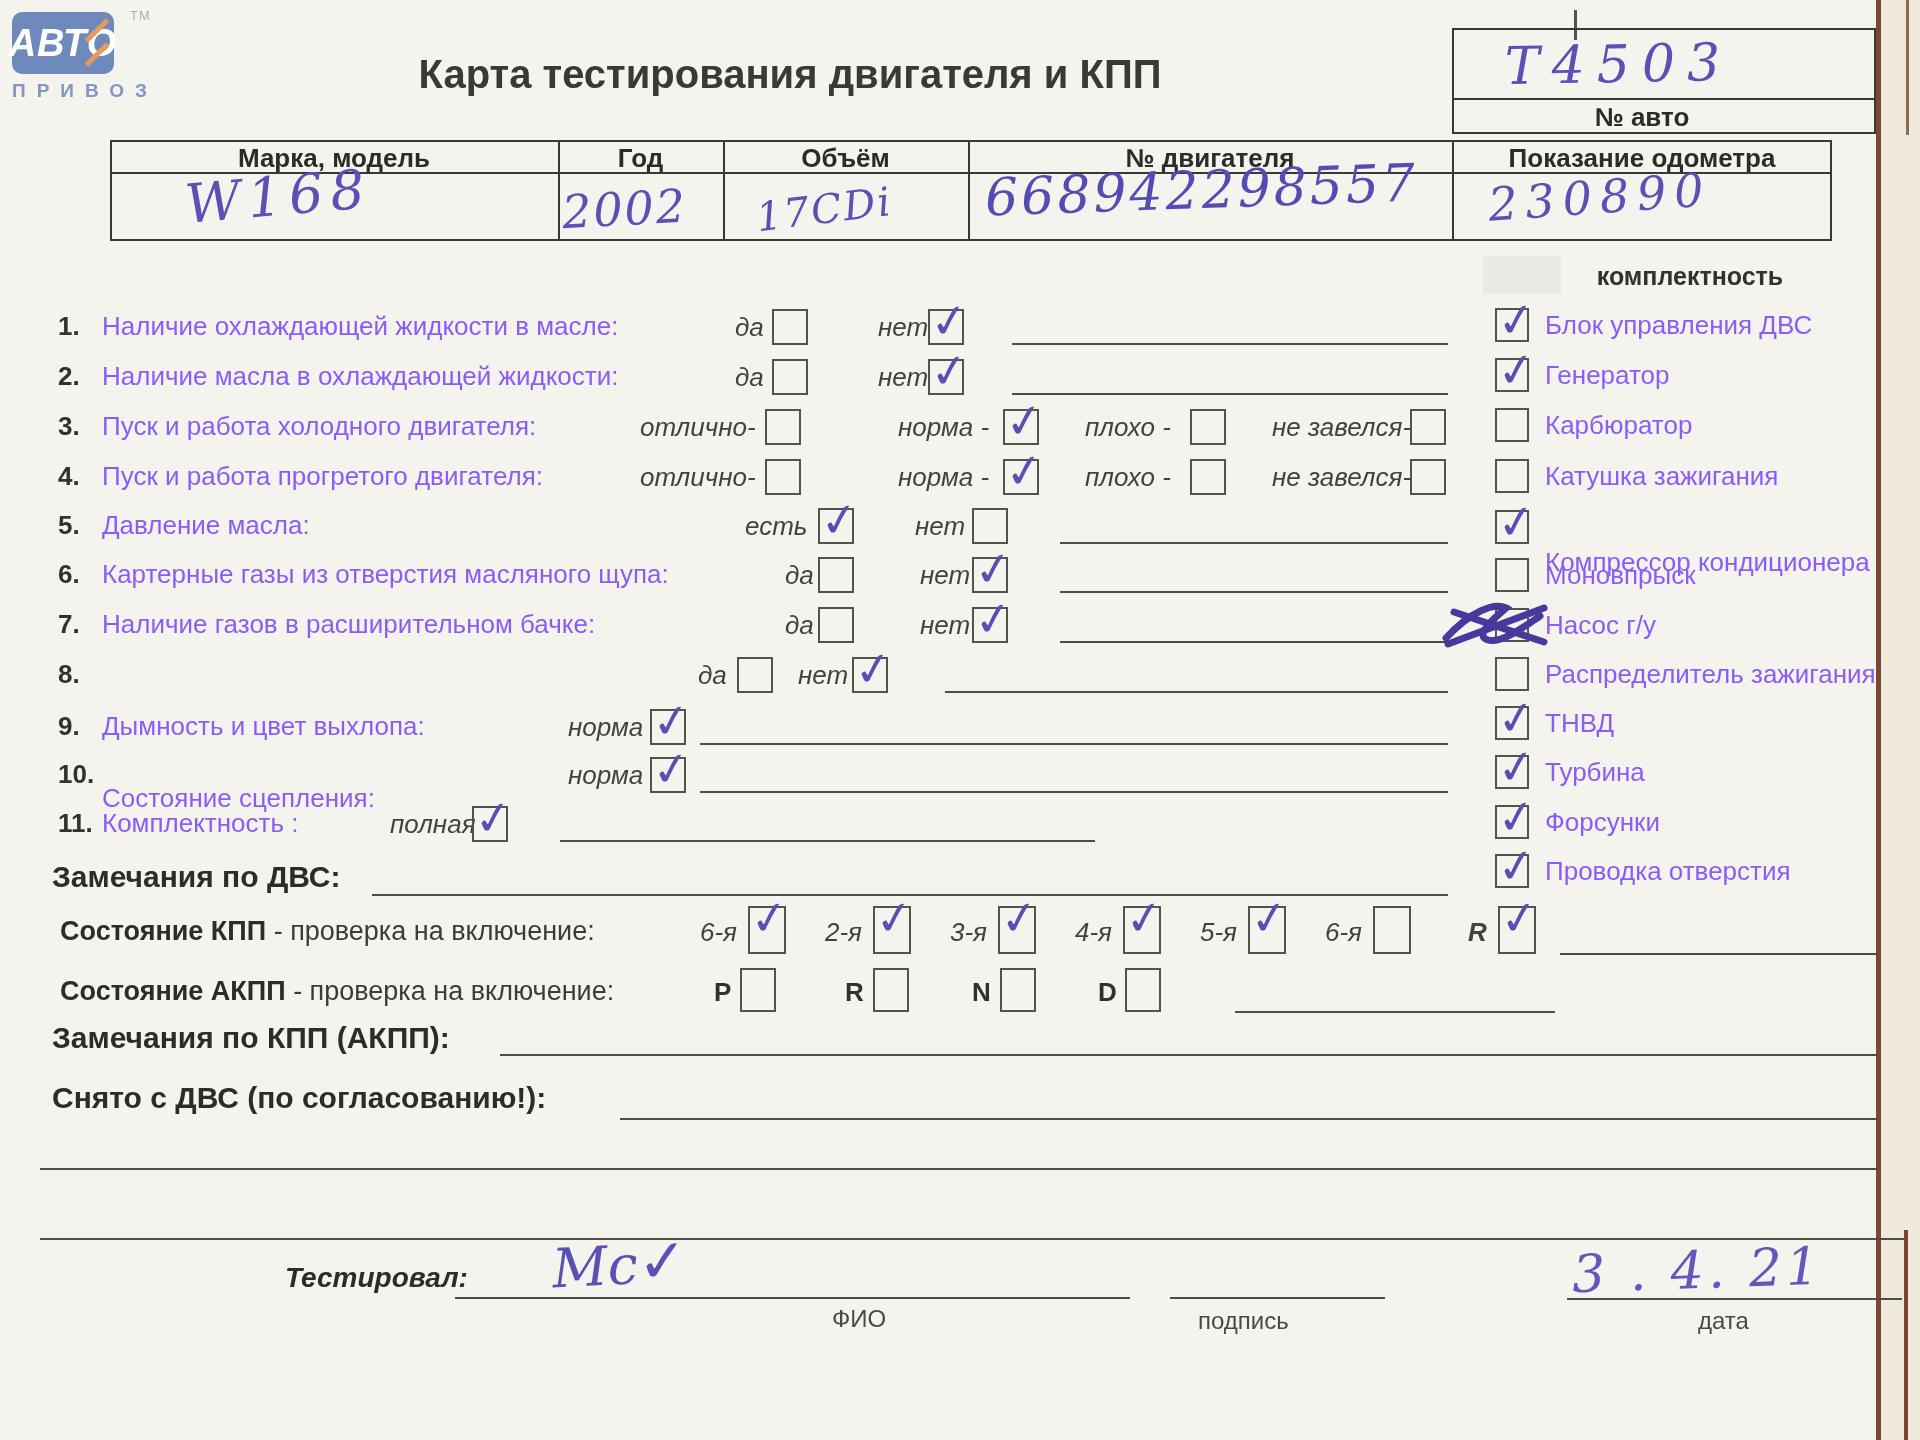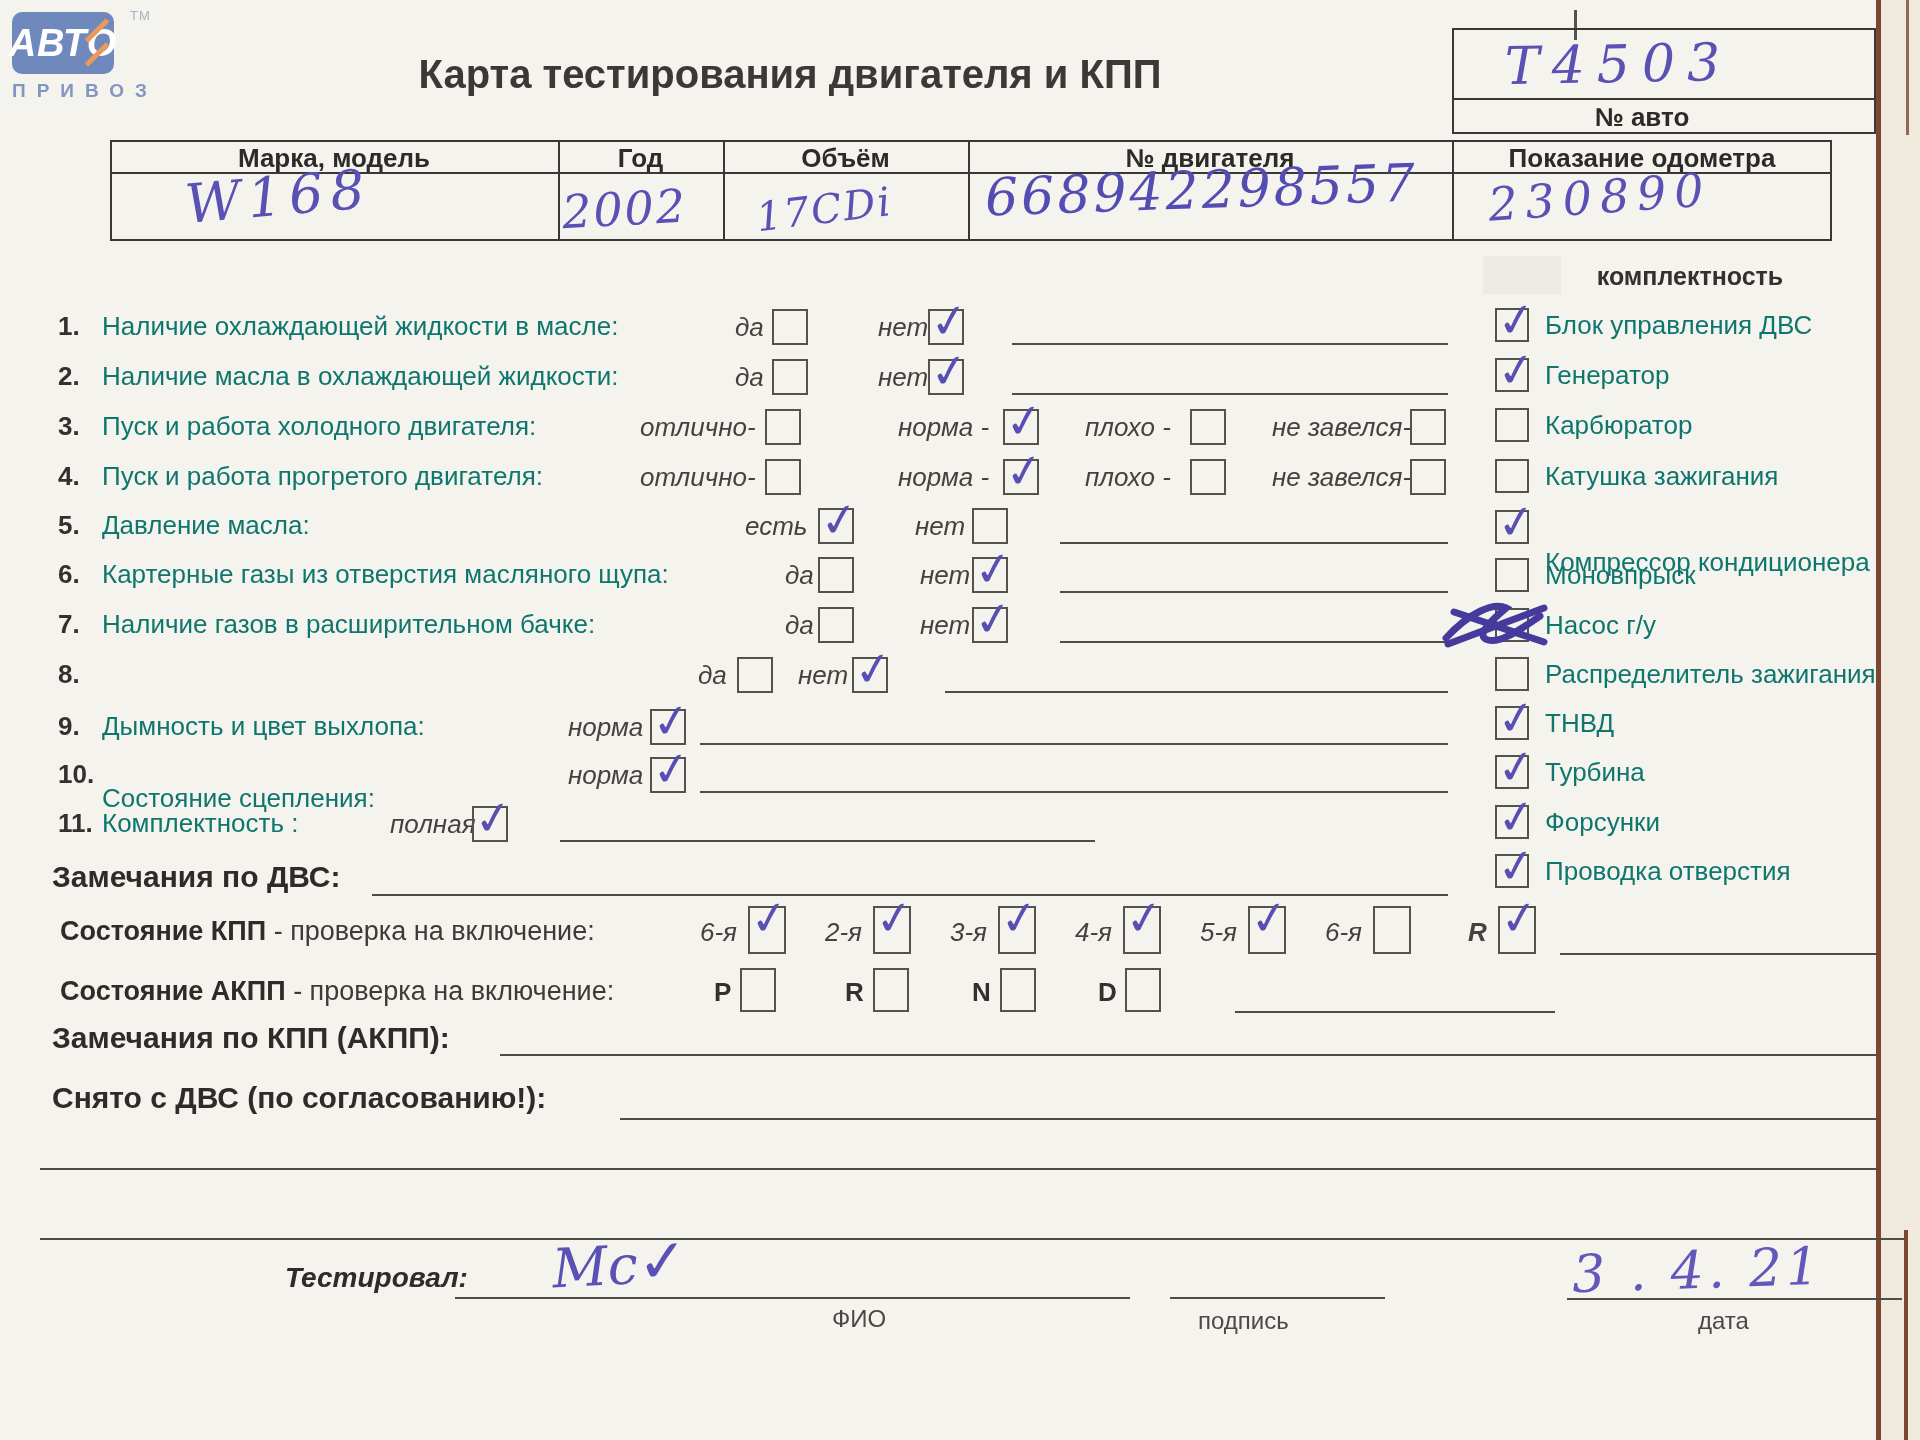--- a/index.html
+++ b/index.html
@@ -23,21 +23,21 @@
   
   .frame{position:absolute;border:2px solid #3a3835;box-sizing:border-box;}
   .thead{position:absolute;font-weight:bold;font-size:26px;color:#2c2b28;text-align:center;white-space:nowrap;}
   .colline{position:absolute;width:2px;background:#3a3835;}
   .rowline{position:absolute;height:2px;background:#3a3835;}
 
   .kompl{position:absolute;left:1560px;top:262px;width:260px;text-align:center;font-size:25px;font-weight:bold;color:#33312e;}
 
   
   .rnum{position:absolute;font-weight:bold;font-size:26px;color:#33312e;white-space:nowrap;}
-  .rlbl{position:absolute;font-size:26px;color:#0f766e;white-space:nowrap;text-align:right;}
+  .rlbl{position:absolute;font-size:26px;color:#8b5cf6;white-space:nowrap;text-align:right;}
   .opt{position:absolute;font-style:italic;font-size:26px;color:#44423e;white-space:nowrap;}
   .optb{position:absolute;font-weight:bold;font-size:26px;color:#33312e;white-space:nowrap;}
   .cb{position:absolute;width:36px;height:36px;border:2px solid #55524d;box-sizing:border-box;}
   .cb.sm{width:34px;height:34px;}
   .cb.tall{width:38px;height:48px;}
   .cb.checked::after{content:"✓";position:absolute;left:0px;top:-17px;font-family:"DejaVu Sans",sans-serif;font-style:italic;font-size:46px;color:#584fb2;transform:rotate(-8deg);}
   .cb.scribble.checked::after{content:"";}
   .uline{position:absolute;height:0;border-bottom:2px solid #4f4c47;}
   .bold-label{position:absolute;font-weight:bold;font-size:30px;color:#2e2c29;white-space:nowrap;}
   .sec-label{position:absolute;font-size:27px;color:#3d3b37;white-space:nowrap;}

